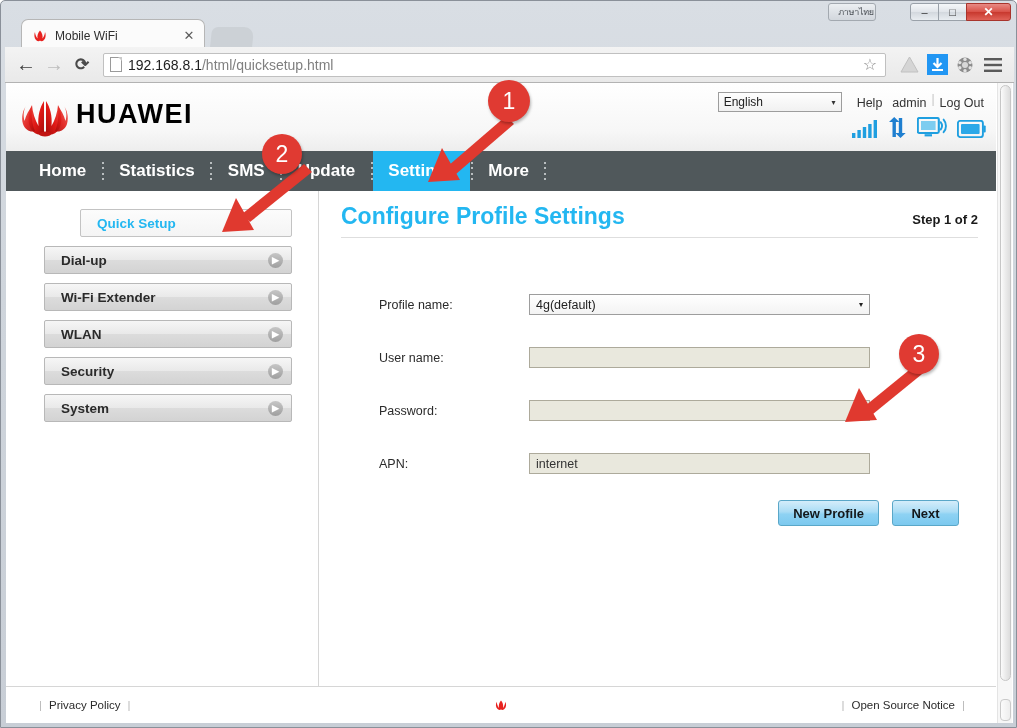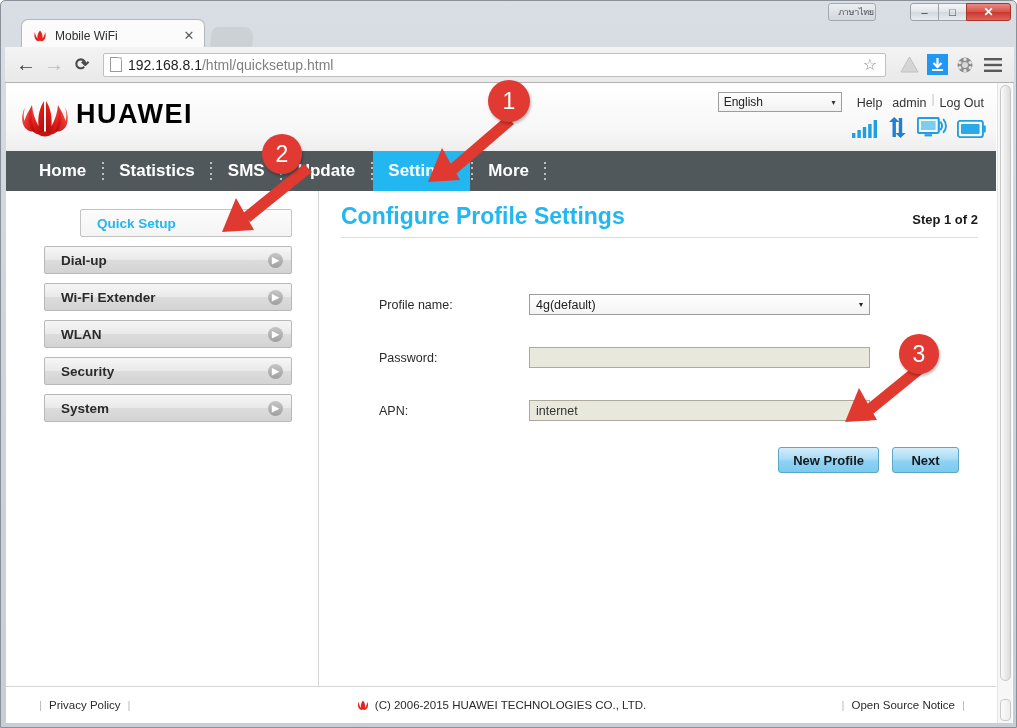--- a/index.html
+++ b/index.html
@@ -648,20 +648,24 @@
 
           <div class="form">
             <div class="frow">
               <span class="flabel">Profile name:</span>
               <div class="fselect">
                 <span>4g(default)</span>
                 <span class="caret">▾</span>
               </div>
             </div>
             <div class="frow">
+              <span class="flabel">User name:</span>
+              <div class="finput"></div>
+            </div>
+            <div class="frow">
               <span class="flabel">Password:</span>
               <div class="finput"></div>
             </div>
             <div class="frow">
               <span class="flabel">APN:</span>
               <div class="finput">internet</div>
             </div>
 
             <div class="btn-row">
               <div class="btn wide">New Profile</div>
@@ -677,21 +681,20 @@
           <span>Privacy Policy</span>
           <span class="pipe">|</span>
         </div>
         <div class="foot-center">
           <svg width="14" height="11" viewBox="0 0 32 26">
             <g fill="#e8221f">
               <path d="M16 1 C12 5 10 12 11 19 C8 14 6 8 6 4 C3 9 3 17 8 21 C11 24 15 24 16 22 Z"></path>
               <path d="M16 1 C20 5 22 12 21 19 C24 14 26 8 26 4 C29 9 29 17 24 21 C21 24 17 24 16 22 Z"></path>
             </g>
           </svg>
-          <span>(C) 2006-2015 HUAWEI TECHNOLOGIES CO., LTD.</span>
         </div>
         <div class="foot-right">
           <span class="pipe">|</span>
           <span>Open Source Notice</span>
           <span class="pipe">|</span>
         </div>
       </div>
     </div>
 
     <div class="scrollbar-v">

